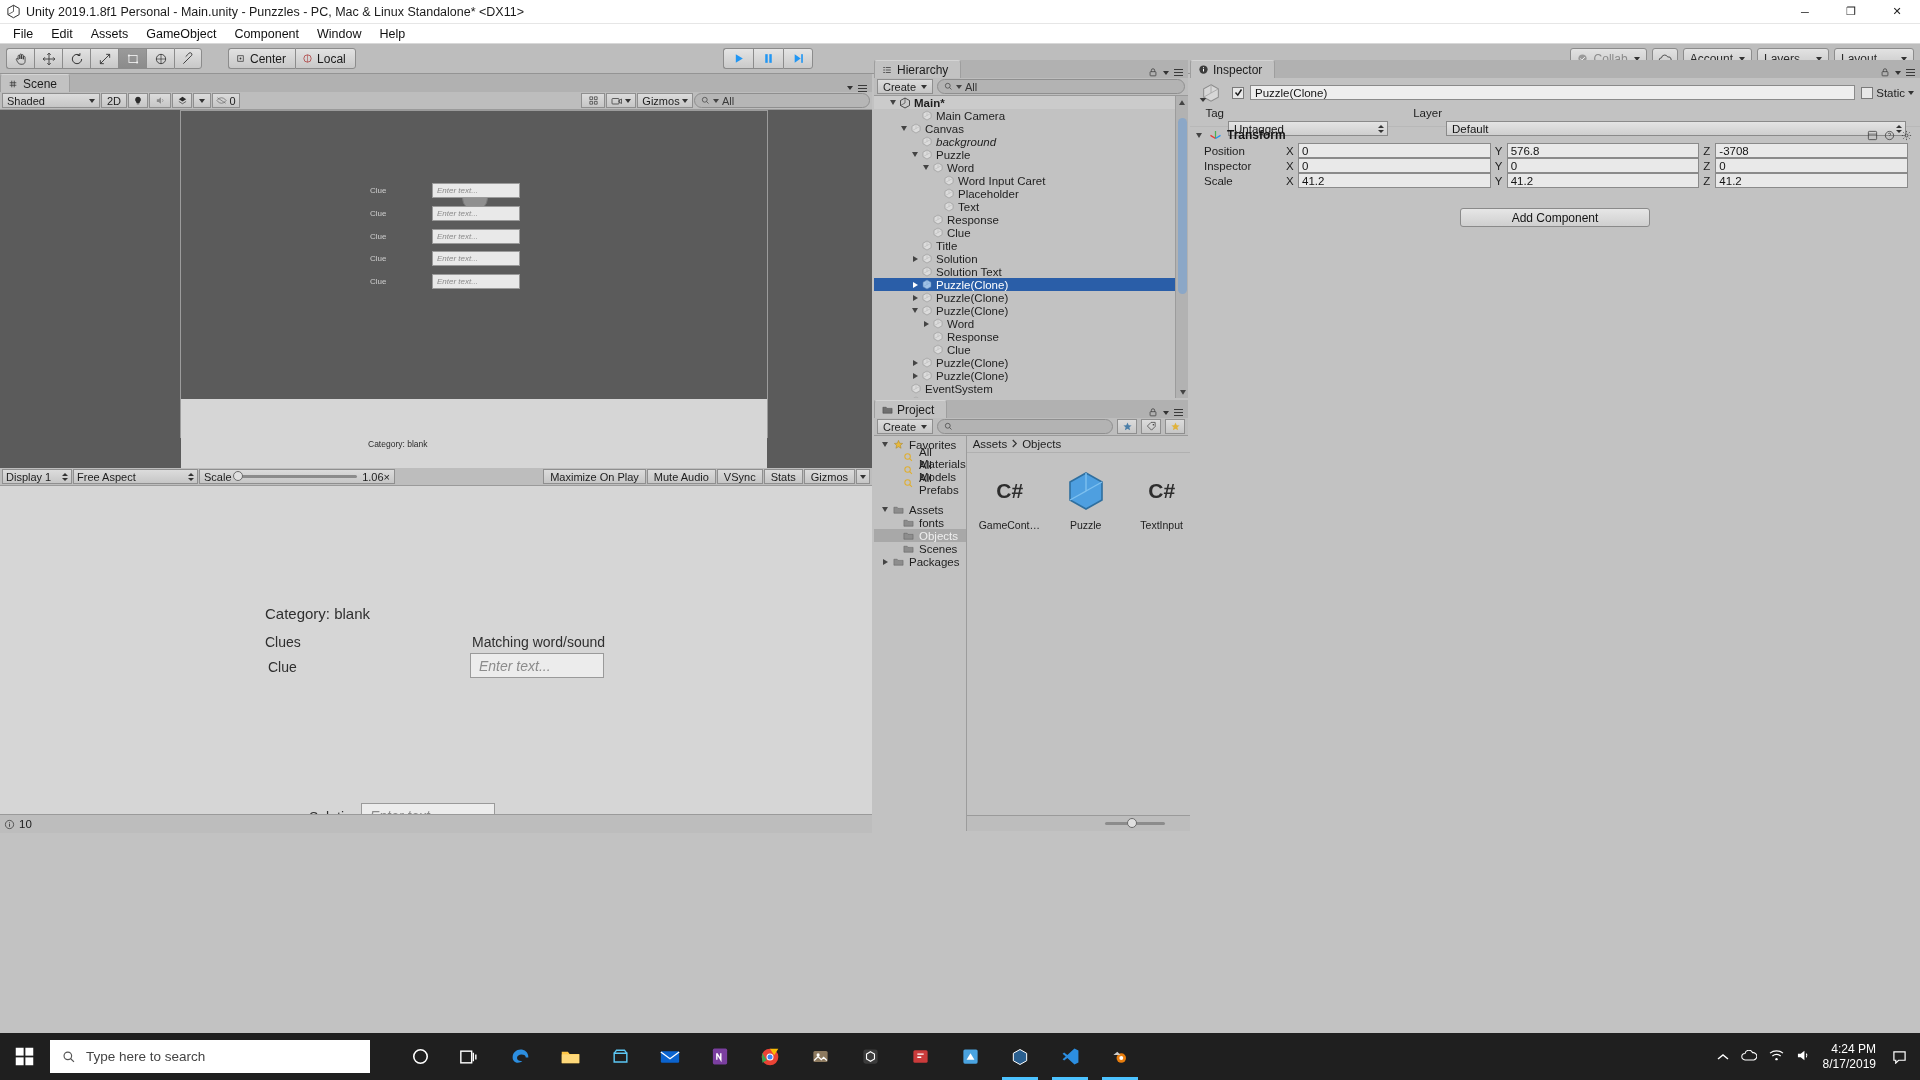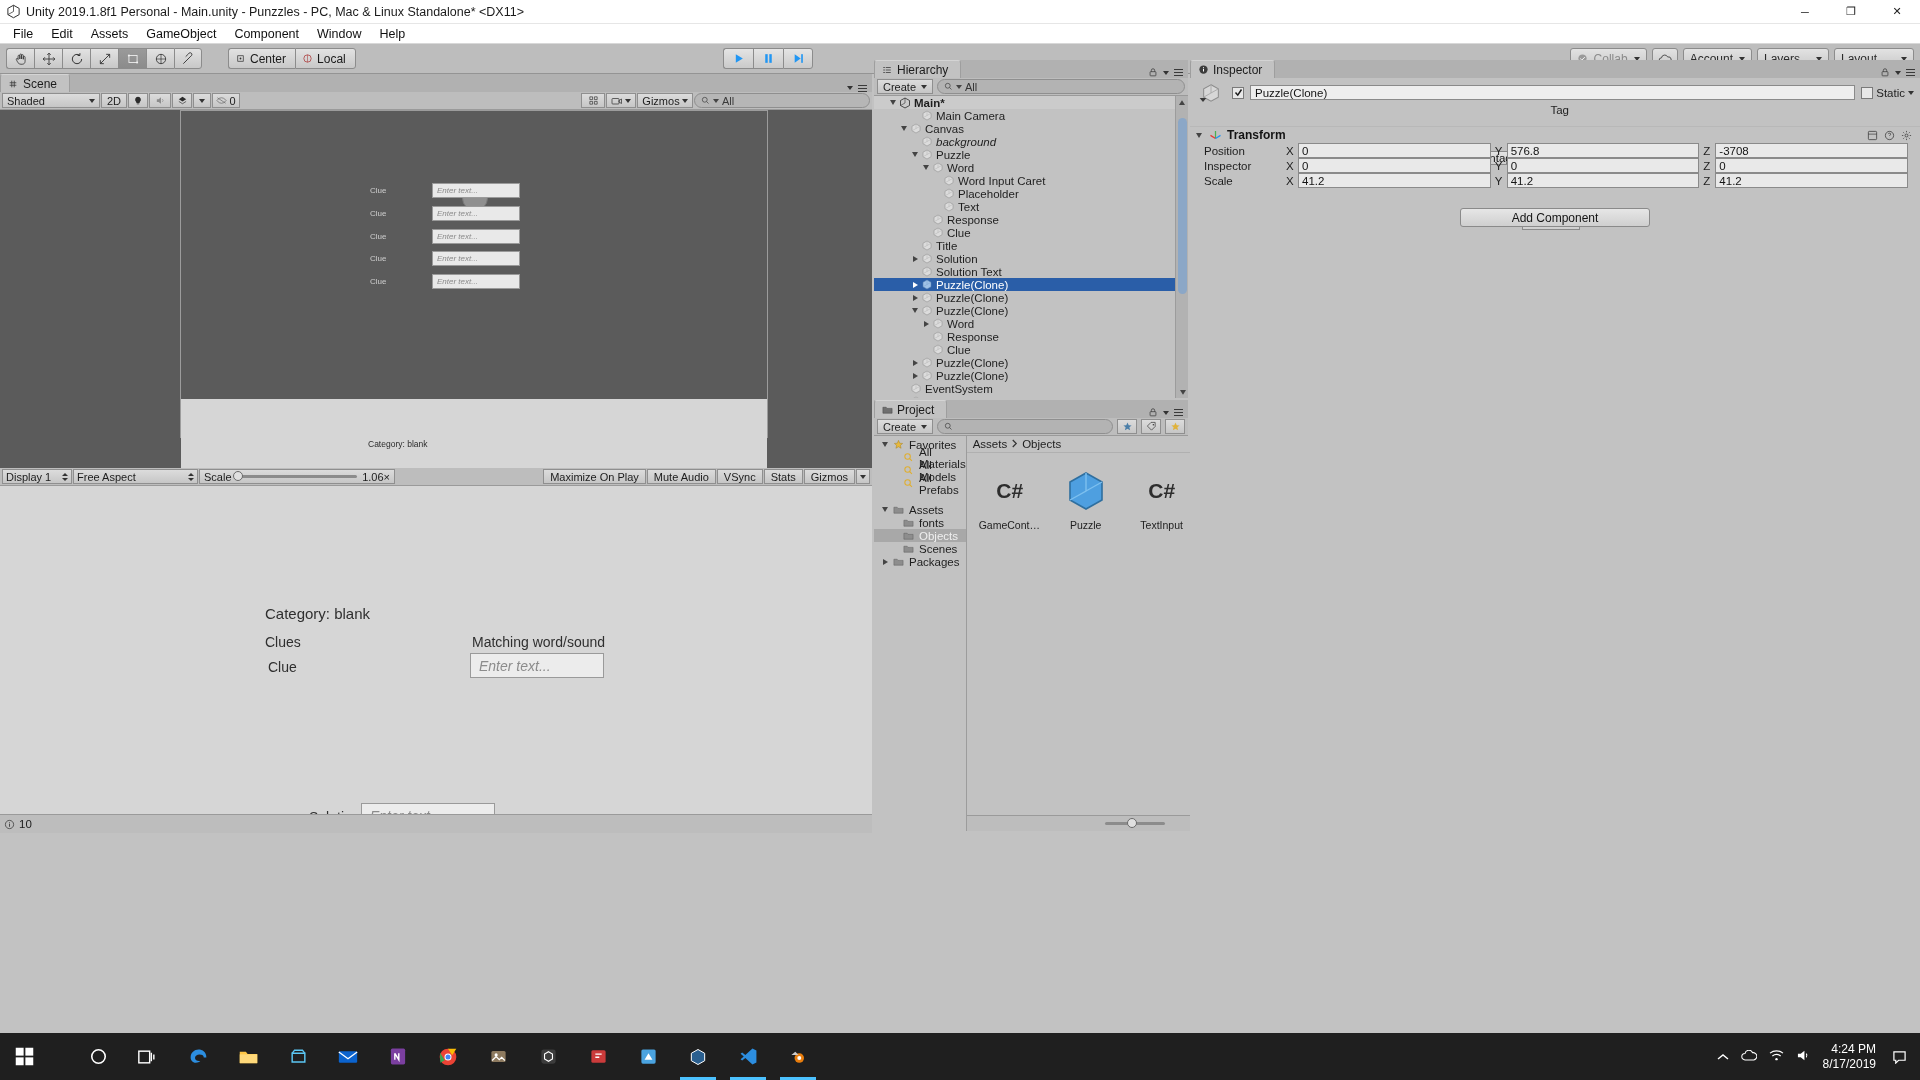--- a/index.html
+++ b/index.html
@@ -265,21 +265,21 @@
     width: 12px; height: 12px; background: #e8e8e8; border: 1px solid #7a7a7a;
     display: flex; align-items: center; justify-content: center;
   }
   .chk svg { width: 9px; height: 9px; }
   .name-field {
     flex: 1; height: 15px; background: #eeeeee; border: 1px solid #8a8a8a;
     display: flex; align-items: center; padding-left: 4px; font-size: 11.5px; color: #141414;
   }
   .static-box { display: flex; align-items: center; gap: 3px; font-size: 11.5px; color: #1e1e1e; }
   .insp-row2 {
-    height: 18px; display: flex; align-items: center; padding: 0 6px; gap: 4px; font-size: 11.5px; color: #1e1e1e; flex-direction: column;
+    height: 18px; display: flex; align-items: center; padding: 0 6px; gap: 4px; font-size: 11.5px; color: #1e1e1e;
   }
   .field-drop {
     height: 15px; background: linear-gradient(#e4e4e4,#cecece); border: 1px solid #8a8a8a;
     display: flex; align-items: center; justify-content: space-between;
     padding: 0 3px 0 5px; font-size: 11.5px; color: #141414; margin-top: 31px;
   }
   .comp-header {
     height: 17px; background: #c2c2c2; display: flex; align-items: center; gap: 4px;
     padding-left: 4px; margin-top: 4px; border-top: 1px solid #b8b8b8;
   }
@@ -1338,20 +1338,27 @@
 
   <div class="taskbar">
     <div class="start-btn">
       <svg width="21" height="21" viewBox="0 0 24 24">
           <rect x="2" y="2" width="9" height="9" fill="#fff"></rect>
           <rect x="13" y="2" width="9" height="9" fill="#fff"></rect>
           <rect x="2" y="13" width="9" height="9" fill="#fff"></rect>
           <rect x="13" y="13" width="9" height="9" fill="#fff"></rect>
         </svg>
     </div>
+    <div class="tb-search">
+      <svg width="14" height="14" viewBox="0 0 24 24">
+          <circle cx="10" cy="10" r="6.5" fill="none" stroke="#555" stroke-width="2"></circle>
+          <path d="M15 15l5.5 5.5" stroke="#555" stroke-width="2"></path>
+        </svg>
+      <span>Type here to search</span>
+    </div>
     <div class="tb-apps">
       <div class="tb-app">
           <svg width="19" height="19" viewBox="0 0 24 24">
             <circle cx="12" cy="12" r="8.5" fill="none" stroke="#fff" stroke-width="2"></circle>
           </svg>
         </div>
       <div class="tb-app">
           <svg width="20" height="18" viewBox="0 0 24 20">
             <rect x="1" y="3" width="13" height="14" fill="none" stroke="#fff" stroke-width="1.7"></rect>
             <path d="M16 5v10M19 7v6" stroke="#fff" stroke-width="1.7"></path>

